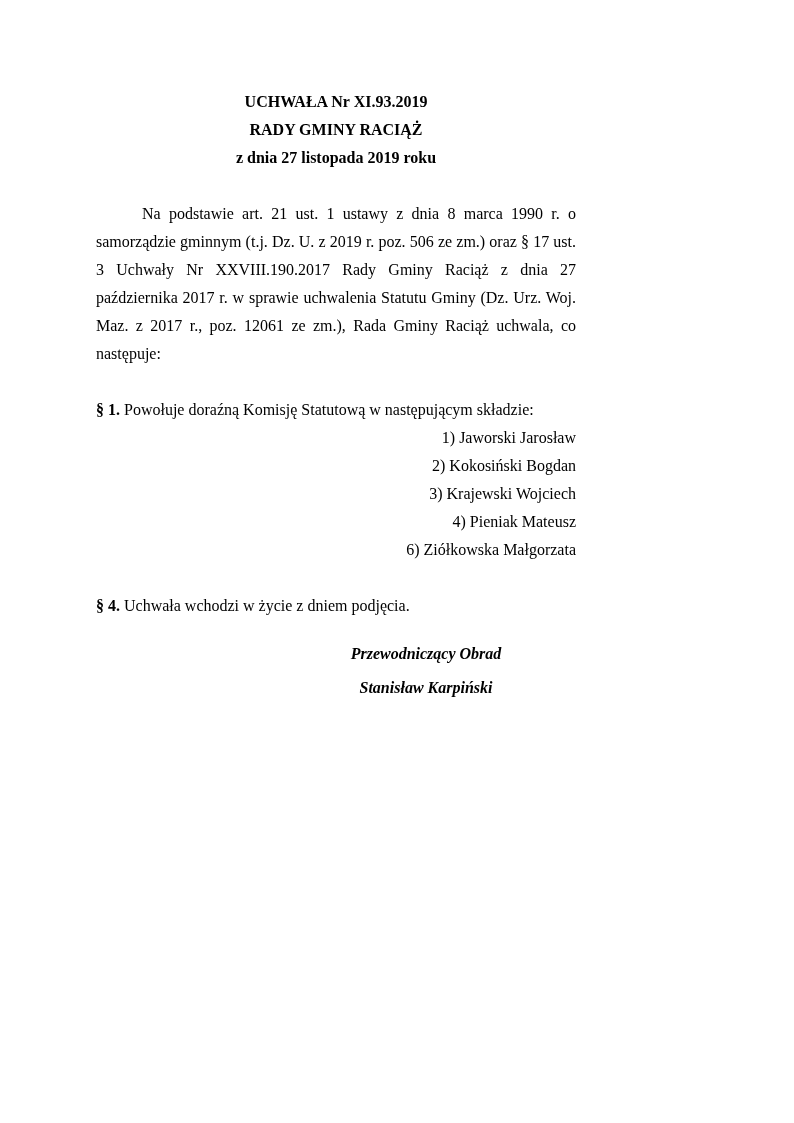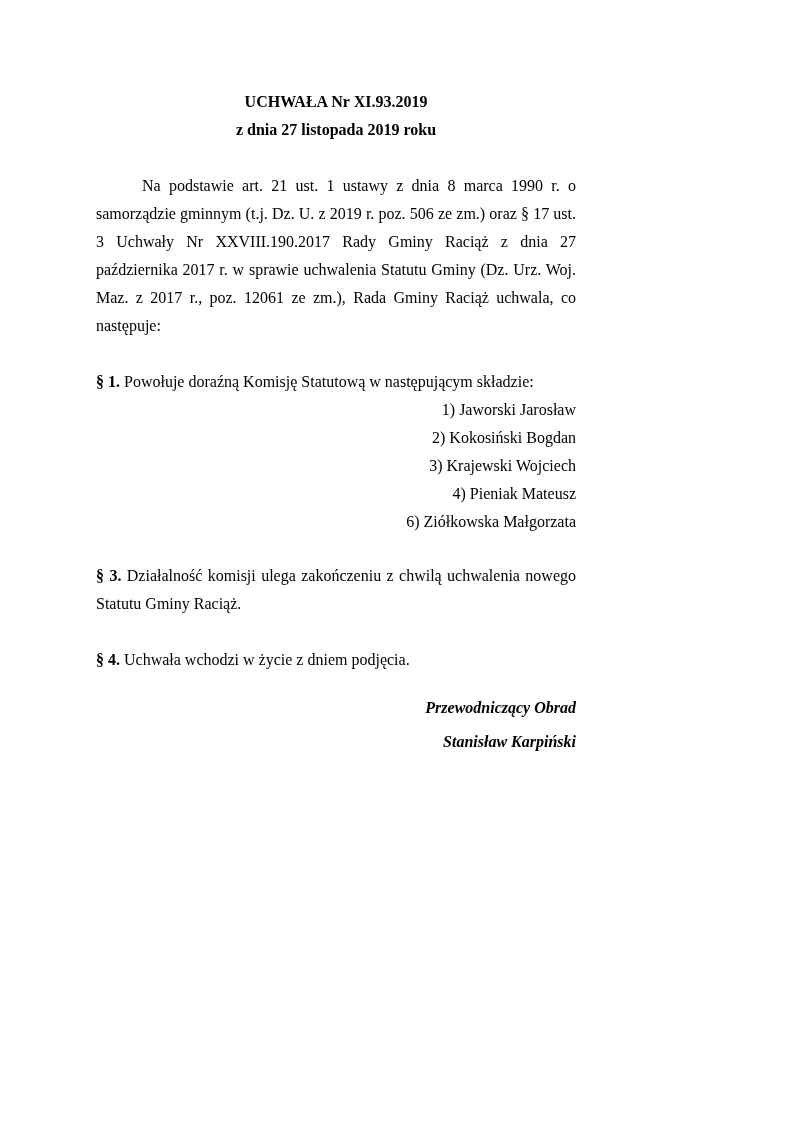--- a/index.html
+++ b/index.html
@@ -46,55 +46,55 @@
   .section-2 { margin-top: 24px; }
   .section-3 { margin-top: 26px; }
   .section-4 { margin-top: 28px; }
   .section .sec-num { font-weight: bold; }
   .member {
     text-align: right;
   }
   .signature {
     width: 300px;
     margin: 20px 0 16px auto;
-    text-align: right;
+    text-align: center;
   }
   .signature p {
     font-weight: bold;
     font-style: italic;
   }
   .sig-name {
     margin-top: 6px;
   }
 </style>
 </head>
 <body>
 
 <div class="page">
 
   <div>
     <p class="header-line">UCHWAŁA Nr XI.93.2019</p>
+    <p class="header-line">RADY GMINY RACIĄŻ</p>
     <p class="header-line">z dnia 27 listopada 2019 roku</p>
   </div>
 
 
   <p class="preamble">Na podstawie art. 21 ust. 1 ustawy z dnia 8 marca 1990 r. o samorządzie gminnym (t.j. Dz. U. z 2019 r. poz. 506 ze zm.) oraz § 17 ust. 3 Uchwały Nr XXVIII.190.2017 Rady Gminy Raciąż z dnia 27 października 2017 r. w sprawie uchwalenia Statutu Gminy (Dz. Urz. Woj. Maz. z 2017 r., poz. 12061 ze zm.), Rada Gminy Raciąż uchwala, co następuje:</p>
 
   <p class="section section-1"><span class="sec-num">§ 1.</span> <span>Powołuje doraźną Komisję Statutową w następującym składzie:</span></p>
 
   <div>
     <p class="member">1) Jaworski Jarosław</p>
     <p class="member">2) Kokosiński Bogdan</p>
     <p class="member">3) Krajewski Wojciech</p>
     <p class="member">4) Pieniak Mateusz</p>
     <p class="member">6) Ziółkowska Małgorzata</p>
   </div>
 
 
-  <p class="section section-3"><span class="sec-num">§ 3.</span> <span>Działalność komisji ulega zakończeniu z chwilą uchwalenia nowego Statutu Gminy Raciąż.</span></p>
 
   <p class="section section-4"><span class="sec-num">§ 4.</span> <span>Uchwała wchodzi w życie z dniem podjęcia.</span></p>
 
   <div class="signature">
     <p class="sig-role">Przewodniczący Obrad</p>
     <p class="sig-name">Stanisław Karpiński</p>
   </div>
 
 </div>
 

